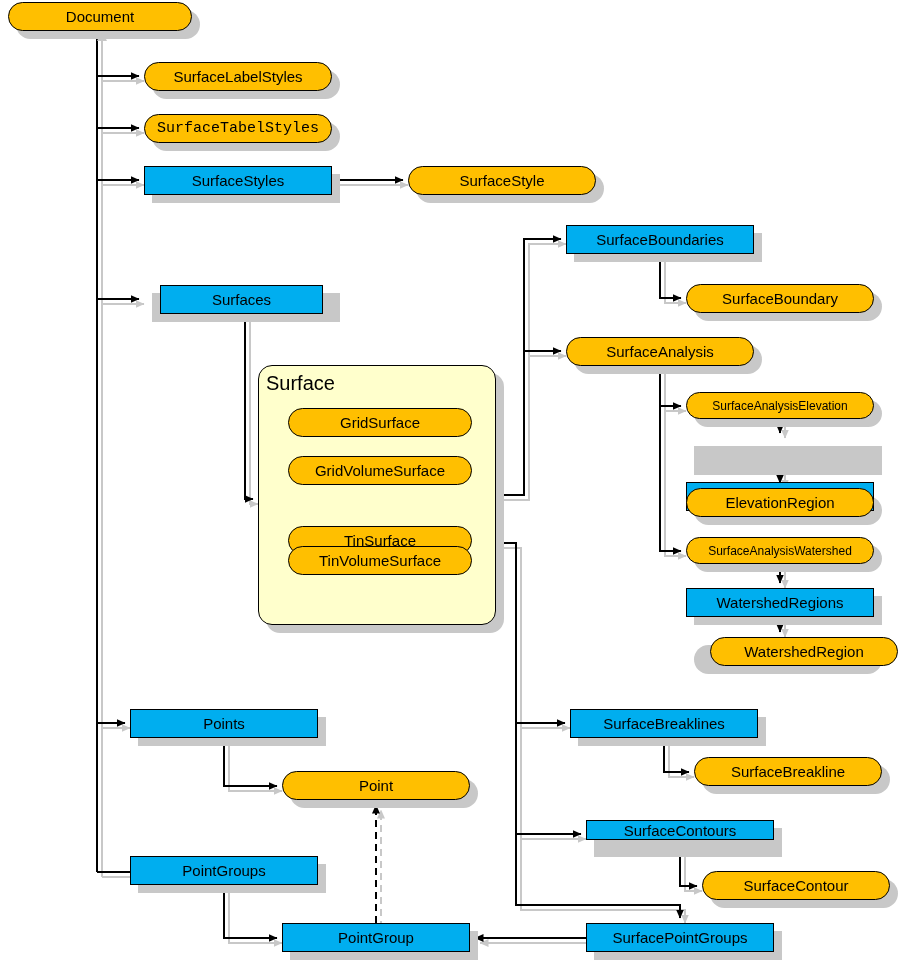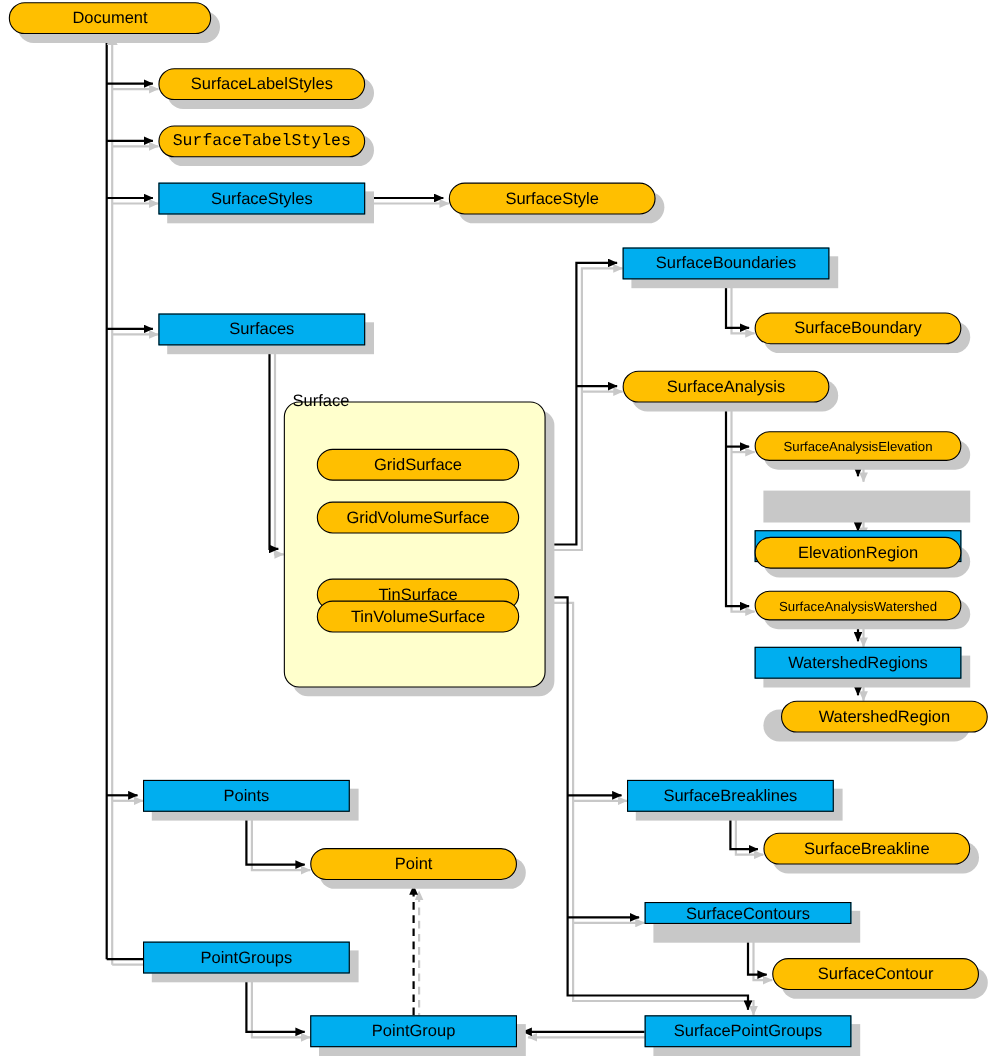--- a/index.html
+++ b/index.html
@@ -156,35 +156,35 @@
     <g fill="#C8C8C8">
         <path d="M97,26 L92,36 L102,36 z" transform="translate(5,5)"></path>
       </g>
     <g fill="#000000">
         <path d="M97,26 L92,36 L102,36 z"></path>
       </g>
   </svg>
 
   <div class="group-shadow" style="left:266px;top:373px;width:238px;height:260px;"></div>
   <div class="group-box" style="left:258px;top:365px;width:238px;height:260px;"></div>
-  <div class="group-label" style="left:266px;top:356px;font-size:15px;">Surface</div>
+  <div class="group-label" style="left:266px;top:372px;font-size:20px;">Surface</div>
 
   <div id="nodes">
       <div class="shadow rounded" style="left: 16px; top: 10px; width: 184px; height: 29px;"></div>
       <div class="node rounded orange" style="left: 8px; top: 2px; width: 184px; height: 29px; font-size: 15px;">Document</div>
       <div class="shadow rounded" style="left: 152px; top: 70px; width: 188px; height: 29px;"></div>
       <div class="node rounded orange" style="left: 144px; top: 62px; width: 188px; height: 29px; font-size: 15px;">SurfaceLabelStyles</div>
       <div class="shadow rounded" style="left: 152px; top: 122px; width: 188px; height: 29px;"></div>
       <div class="node rounded orange" style="left: 144px; top: 114px; width: 188px; height: 29px; font-size: 15px; font-family: Liberation Mono, monospace;">SurfaceTabelStyles</div>
       <div class="shadow" style="left: 152px; top: 174px; width: 188px; height: 29px;"></div>
       <div class="node rect blue" style="left: 144px; top: 166px; width: 188px; height: 29px; font-size: 15px;">SurfaceStyles</div>
       <div class="shadow rounded" style="left: 416px; top: 174px; width: 188px; height: 29px;"></div>
       <div class="node rounded orange" style="left: 408px; top: 166px; width: 188px; height: 29px; font-size: 15px;">SurfaceStyle</div>
       <div class="shadow" style="left: 152px; top: 293px; width: 188px; height: 29px;"></div>
-      <div class="node rect blue" style="left: 144px; top: 285px; width: 188px; height: 29px; font-size: 15px;">Surfaces</div>
+      <div class="node rect blue" style="left: 160px; top: 285px; width: 163px; height: 29px; font-size: 15px;">Surfaces</div>
       <div class="shadow rounded" style="left: 296px; top: 416px; width: 184px; height: 29px;"></div>
       <div class="node rounded orange" style="left: 288px; top: 408px; width: 184px; height: 29px; font-size: 15px;">GridSurface</div>
       <div class="shadow rounded" style="left: 296px; top: 464px; width: 184px; height: 29px;"></div>
       <div class="node rounded orange" style="left: 288px; top: 456px; width: 184px; height: 29px; font-size: 15px;">GridVolumeSurface</div>
       <div class="shadow rounded" style="left: 296px; top: 534px; width: 184px; height: 29px;"></div>
       <div class="node rounded orange" style="left: 288px; top: 526px; width: 184px; height: 29px; font-size: 15px;">TinSurface</div>
       <div class="shadow rounded" style="left: 296px; top: 582px; width: 184px; height: 29px;"></div>
       <div class="node rounded orange" style="left: 288px; top: 546px; width: 184px; height: 29px; font-size: 15px;">TinVolumeSurface</div>
       <div class="shadow" style="left: 574px; top: 233px; width: 188px; height: 29px;"></div>
       <div class="node rect blue" style="left: 566px; top: 225px; width: 188px; height: 29px; font-size: 15px;">SurfaceBoundaries</div>

